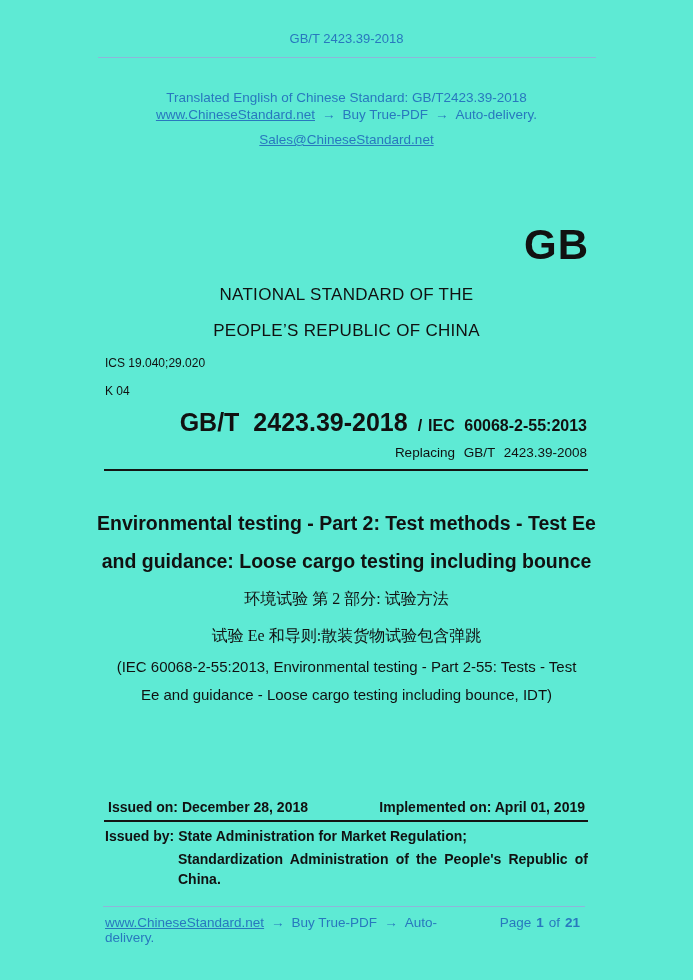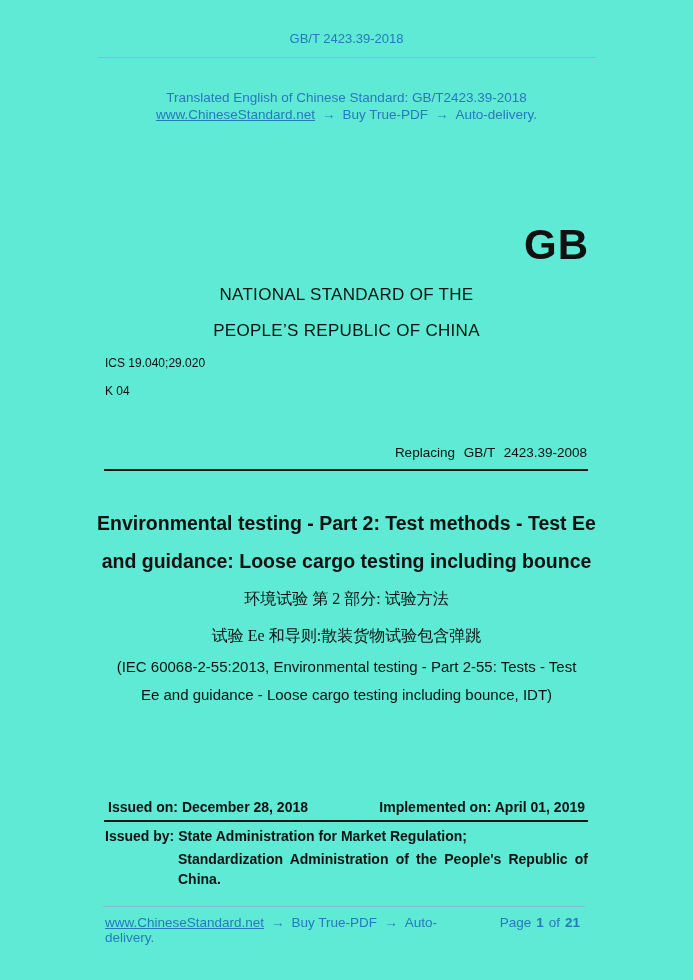--- a/index.html
+++ b/index.html
@@ -71,29 +71,35 @@
 
   <div class="abs center blue hdr-code">GB/T 2423.39-2018</div>
   <div class="rule" style="top:57px;left:98px;width:498px;"></div>
 
   <div class="abs center blue hdr-line1">Translated English of Chinese Standard: GB/T2423.39-2018</div>
 
   <div class="abs center blue hdr-line2">
     <span class="ul">www.ChineseStandard.net</span><span class="arr">→</span><span>Buy True-PDF</span><span class="arr">→</span><span>Auto-delivery.</span>
   </div>
 
+  <div class="abs center blue hdr-line3">
+    <span class="ul">Sales@ChineseStandard.net</span>
+  </div>
 
   <div class="abs gb-logo">GB</div>
 
   <div class="abs center nat1">NATIONAL STANDARD OF THE</div>
   <div class="abs center nat2">PEOPLE’S REPUBLIC OF CHINA</div>
 
   <div class="abs ics">ICS 19.040;29.020</div>
   <div class="abs kcode">K 04</div>
 
+  <div class="abs std-row">
+    <span class="std-big">GB/T 2423.39-2018</span><span class="std-sep">/</span><span class="std-small">IEC 60068-2-55:2013</span>
+  </div>
   <div class="abs replacing">Replacing GB/T 2423.39-2008</div>
   <div class="rule-black rule-std"></div>
 
   <div class="abs center title-en1">Environmental testing - Part 2: Test methods - Test Ee</div>
   <div class="abs center title-en2">and guidance: Loose cargo testing including bounce</div>
   <div class="abs center title-cn title-cn1">环境试验 第 2 部分: 试验方法</div>
   <div class="abs center title-cn title-cn2">试验 Ee 和导则:散装货物试验包含弹跳</div>
   <div class="abs center idt1">(IEC 60068-2-55:2013, Environmental testing - Part 2-55: Tests - Test</div>
   <div class="abs center idt2">Ee and guidance - Loose cargo testing including bounce, IDT)</div>
 

